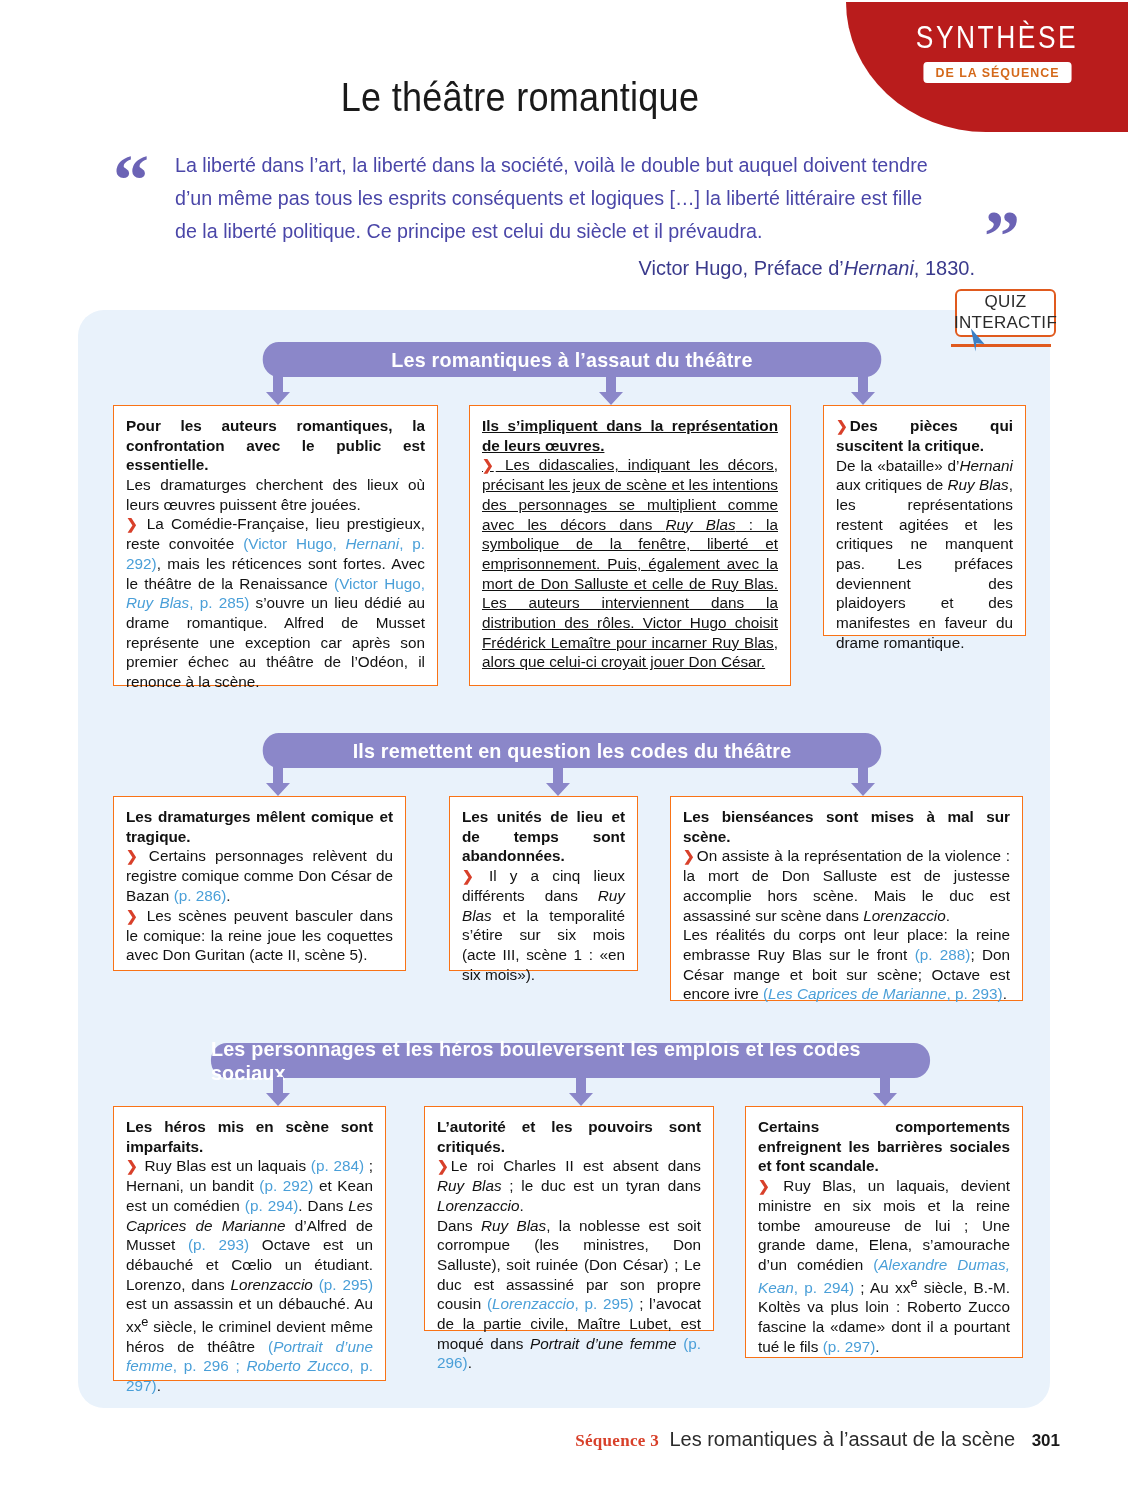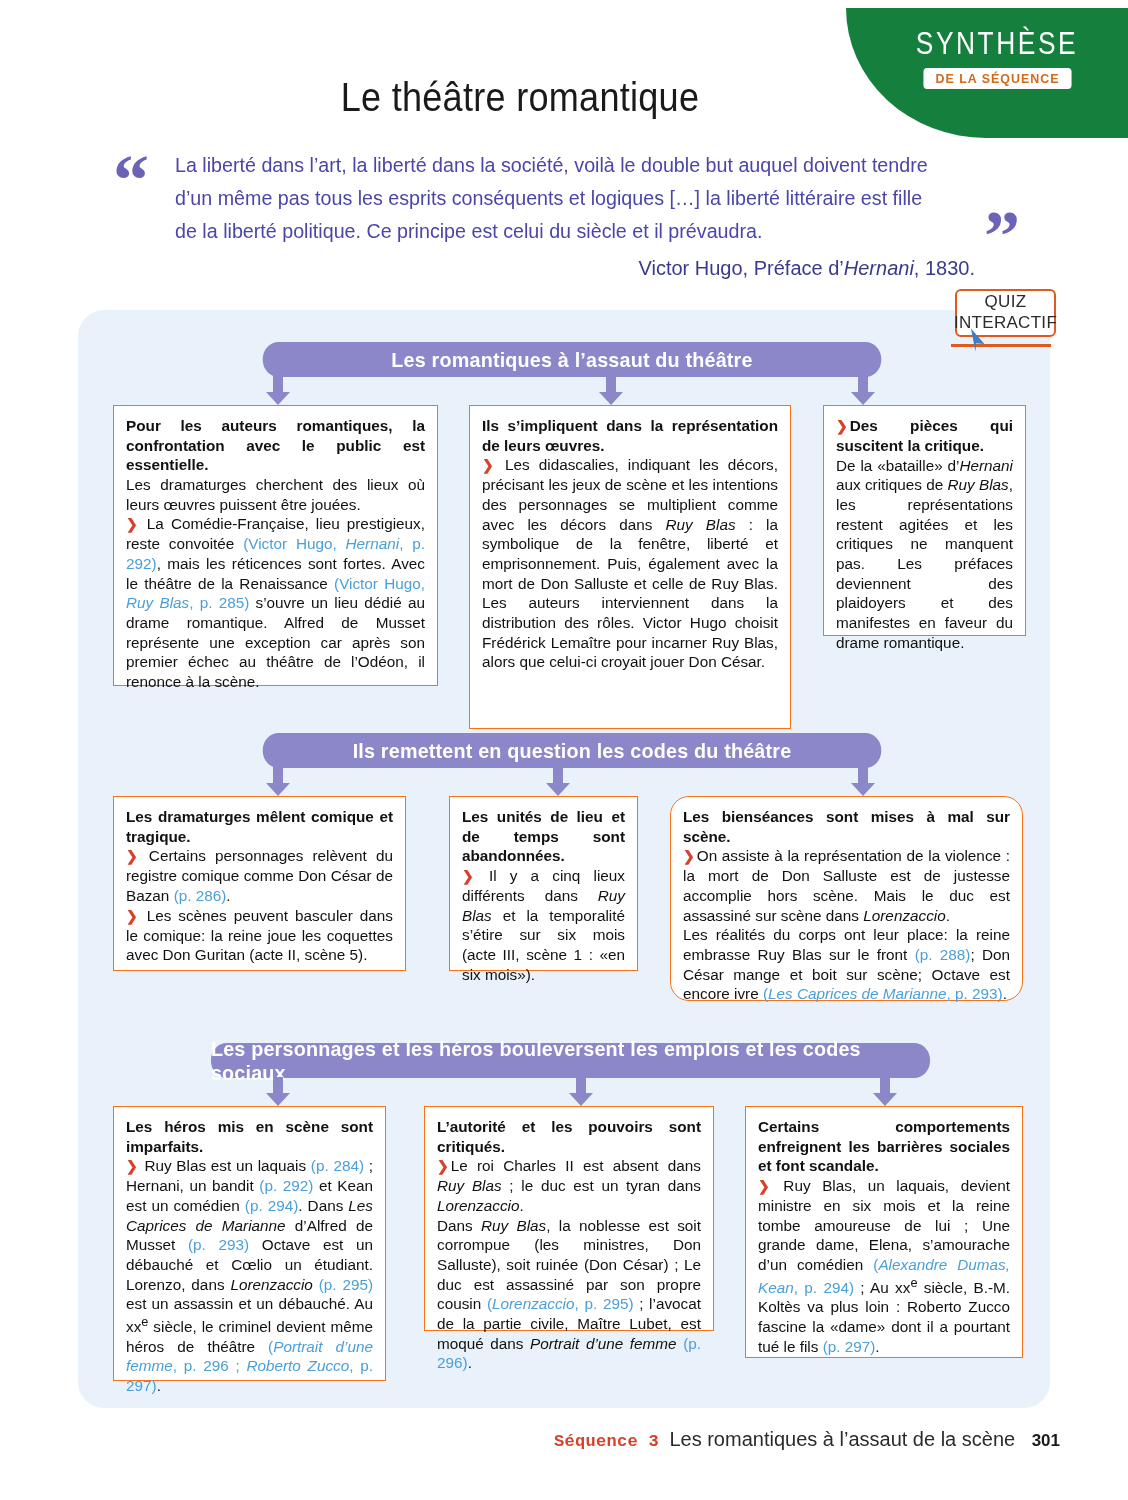--- a/index.html
+++ b/index.html
@@ -6,23 +6,23 @@
   html, body {
     width: 1128px; height: 1500px;
     background: #ffffff;
     font-family: "Liberation Sans", sans-serif;
     overflow: hidden;
   }
   .page { position: relative; width: 1128px; height: 1500px; }
 
   
   .banner {
-    position: absolute; top: 8px; right: 0;
+    position: absolute; top: 2px; right: 0;
     width: 282px; height: 130px;
-    background: #15803d;
+    background: #b91c1c;
     border-bottom-left-radius: 140px 130px;
     overflow: hidden;
   }
   .banner-inner {
     position: absolute; right: 20px; top: 20px;
     width: 222px; text-align: center;
   }
   .banner-title {
     color: #ffffff; font-size: 31px; letter-spacing: 3px;
     font-family: "Liberation Sans Narrow", "Liberation Sans", sans-serif;
@@ -130,21 +130,21 @@
     margin-right: 2px;
   }
 
   
   .footer {
     position: absolute; top: 1428px; left: 0; width: 1060px;
     text-align: right; font-size: 16px;
   }
   .footer .seq {
     color: #d8402a; font-weight: 700; font-size: 17px;
-    font-family: Liberation Mono, monospace;
+    font-family: Liberation Serif, serif;
     letter-spacing: 0.3px;
   }
   .footer .ftitle { color: #2b2b2b; font-size: 20px; margin-left: 6px; }
   .footer .pnum { color: #1a1a1a; font-size: 17px; font-weight: 700; margin-left: 12px; }
 </style>
 </head>
 <body>
 
 <div class="page">
 
@@ -186,21 +186,21 @@
   <svg class="arrow" style="top:376px; left:850px;" viewBox="0 0 26 30">
       <path d="M8 0 H18 V16 H25 L13 29 L1 16 H8 Z" fill="#8b87c9"></path>
     </svg>
 
   <div class="tbox" style="top:405px; left:113px; width:325px; height:281px;">
     <b>Pour les auteurs romantiques, la confrontation avec le public est essentielle.</b><br>
     <span>Les dramaturges cherchent des lieux où leurs œuvres puissent être jouées.</span><br>
     <span><span class="bullet">❯</span> La Comédie-Française, lieu prestigieux, reste convoitée <span class="ref">(Victor Hugo, <i>Hernani</i>, p. 292)</span>, mais les réticences sont fortes. Avec le théâtre de la Renaissance <span class="ref">(Victor Hugo, <i>Ruy Blas</i>, p. 285)</span> s’ouvre un lieu dédié au drame romantique. Alfred de Musset représente une exception car après son premier échec au théâtre de l’Odéon, il renonce à la scène.</span>
   </div>
 
-  <div class="tbox" style="top:405px; left:469px; width:322px; height:324px;">
+  <div class="tbox" style="top:405px; left:469px; width:322px; height:281px;text-decoration:underline;">
     <b>Ils s’impliquent dans la représentation de leurs œuvres.</b><br>
     <span><span class="bullet">❯</span> Les didascalies, indiquant les décors, précisant les jeux de scène et les intentions des personnages se multiplient comme avec les décors dans <i>Ruy Blas</i> : la symbolique de la fenêtre, liberté et emprisonnement. Puis, également avec la mort de Don Salluste et celle de Ruy Blas. Les auteurs interviennent dans la distribution des rôles. Victor Hugo choisit Frédérick Lemaître pour incarner Ruy Blas, alors que celui-ci croyait jouer Don César.</span>
   </div>
 
   <div class="tbox" style="top:405px; left:823px; width:203px; height:231px;">
     <b><span class="bullet">❯</span><span>Des pièces qui suscitent la critique.</span></b><br>
     <span>De  la «bataille» d’<i>Hernani</i> aux critiques de <i>Ruy Blas</i>, les représentations restent agitées et les critiques ne manquent pas. Les préfaces deviennent des plaidoyers et des manifestes en faveur du drame romantique.</span>
   </div>
 
   <div class="sec-bar" style="top:733px; left:243px; width:658px;">Ils remettent en question les codes du théâtre</div>
@@ -218,21 +218,21 @@
   <div class="tbox" style="top:796px; left:113px; width:293px; height:175px;">
     <b>Les dramaturges mêlent comique et tragique.</b><br>
     <span><span class="bullet">❯</span> Certains personnages relèvent du registre comique comme Don César de Bazan <span class="ref">(p. 286)</span>.<br><span class="bullet">❯</span> Les scènes peuvent basculer dans le comique: la reine joue les coquettes avec Don Guritan (acte II, scène 5).</span>
   </div>
 
   <div class="tbox" style="top:796px; left:449px; width:189px; height:175px;">
     <b>Les unités de lieu et de temps sont abandonnées.</b><br>
     <span><span class="bullet">❯</span> Il y a cinq lieux différents dans <i>Ruy Blas</i> et la temporalité s’étire sur six mois (acte III, scène 1 : «en six mois»).</span>
   </div>
 
-  <div class="tbox" style="top:796px; left:670px; width:353px; height:205px;border-radius:19px;">
+  <div class="tbox" style="top:796px; left:670px; width:353px; height:205px;">
     <b>Les bienséances sont mises à mal sur scène.</b><br>
     <span><span class="bullet">❯</span>On assiste à la représentation de la violence : la mort de Don Salluste est de justesse accomplie hors scène. Mais le duc est assassiné sur scène dans <i>Lorenzaccio</i>.<br>Les réalités du corps ont leur place: la reine embrasse Ruy Blas sur le front <span class="ref">(p. 288)</span>; Don César mange et boit sur scène; Octave est encore ivre <span class="ref">(<i>Les Caprices de Marianne</i>, p. 293)</span>.</span>
   </div>
 
   <div class="sec-bar" style="top:1043px; left:188px; width:765px;">Les personnages et les héros bouleversent les emplois et les codes sociaux</div>
 
   <svg class="arrow" style="top:1077px; left:265px;" viewBox="0 0 26 30">
       <path d="M8 0 H18 V16 H25 L13 29 L1 16 H8 Z" fill="#8b87c9"></path>
     </svg>
   <svg class="arrow" style="top:1077px; left:568px;" viewBox="0 0 26 30">

